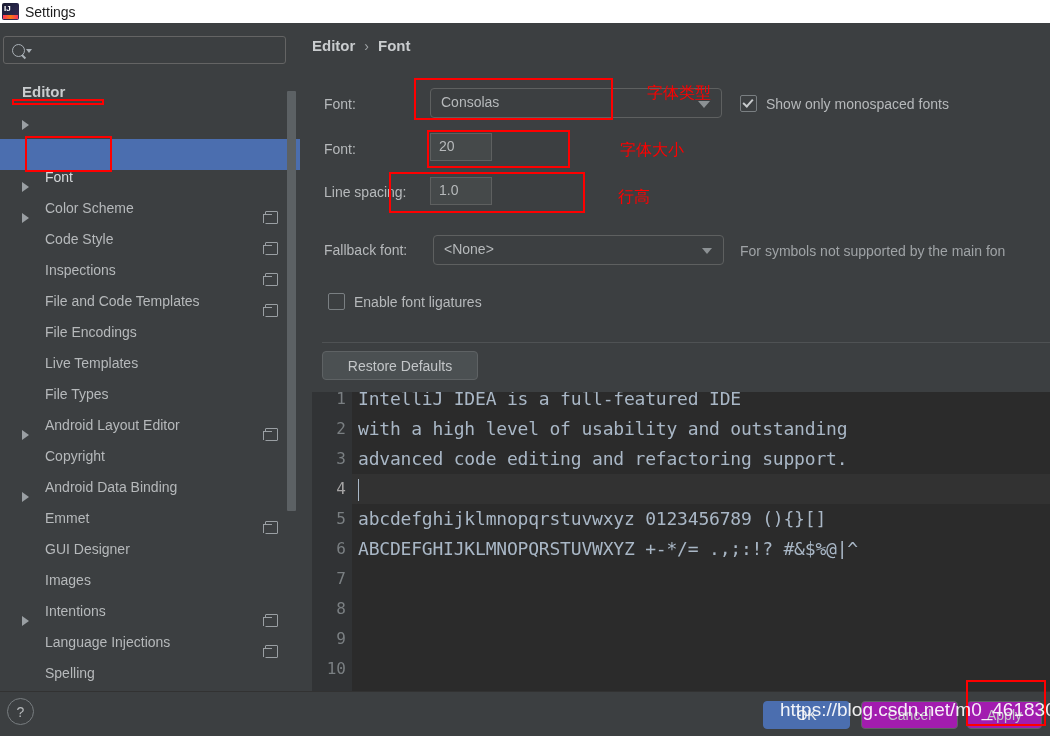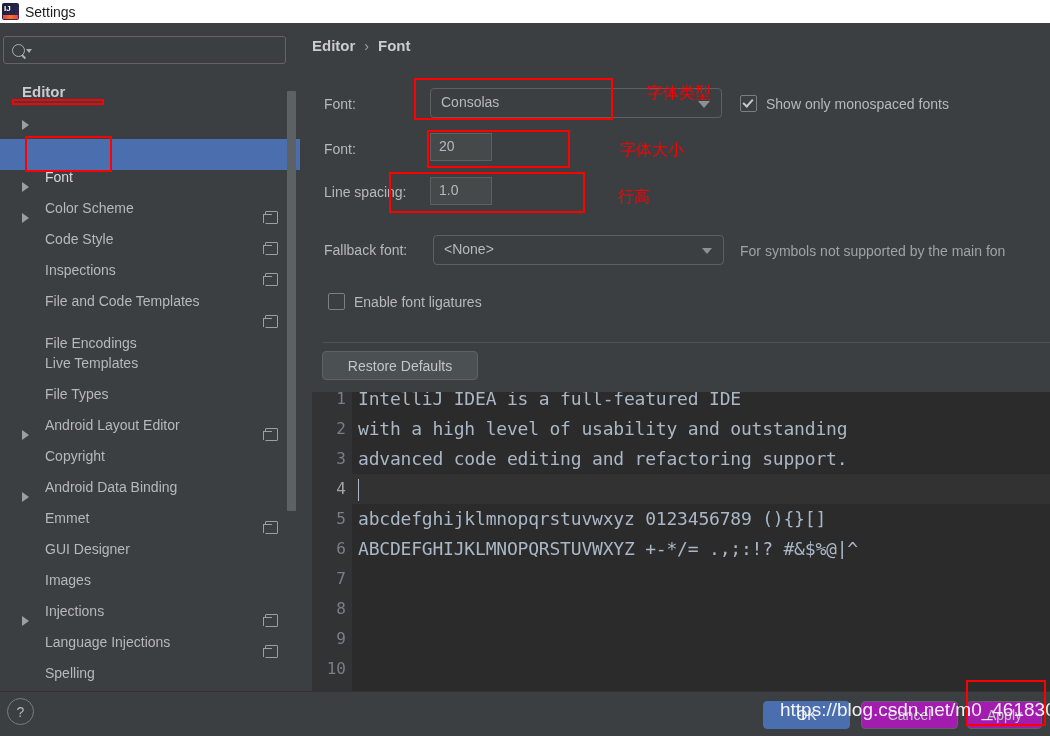--- a/index.html
+++ b/index.html
@@ -250,21 +250,21 @@
               <span class="copyicon"></span>
             </div>
             <div class="node" style="top: 157px;">
               <span class="nodelabel">Inspections</span>
               <span class="copyicon"></span>
             </div>
             <div class="node" style="top: 188px;">
               <span class="nodelabel">File and Code Templates</span>
               <span class="copyicon"></span>
             </div>
-            <div class="node" style="top: 230px;">
+            <div class="node" style="top: 219px;">
               <span class="nodelabel">File Encodings</span>
               <span class="copyicon"></span>
             </div>
             <div class="node" style="top: 250px;">
               <span class="nodelabel">Live Templates</span>
             </div>
             <div class="node" style="top: 281px;">
               <span class="nodelabel">File Types</span>
             </div>
             <div class="node" style="top: 312px;">
@@ -283,21 +283,21 @@
               <span class="nodelabel">Emmet</span>
             </div>
             <div class="node" style="top: 436px;">
               <span class="nodelabel">GUI Designer</span>
               <span class="copyicon"></span>
             </div>
             <div class="node" style="top: 467px;">
               <span class="nodelabel">Images</span>
             </div>
             <div class="node" style="top: 498px;">
-              <span class="nodelabel">Injections</span>
+              <span class="nodelabel">Intentions</span>
             </div>
             <div class="node" style="top: 529px;">
               <span class="arrow"></span>
               <span class="nodelabel">Language Injections</span>
               <span class="copyicon"></span>
             </div>
             <div class="node" style="top: 560px;">
               <span class="nodelabel">Spelling</span>
               <span class="copyicon"></span>
             </div>

